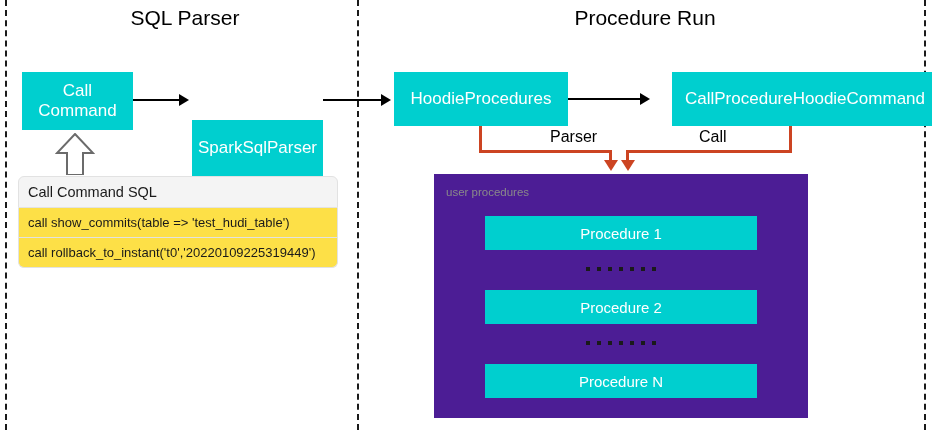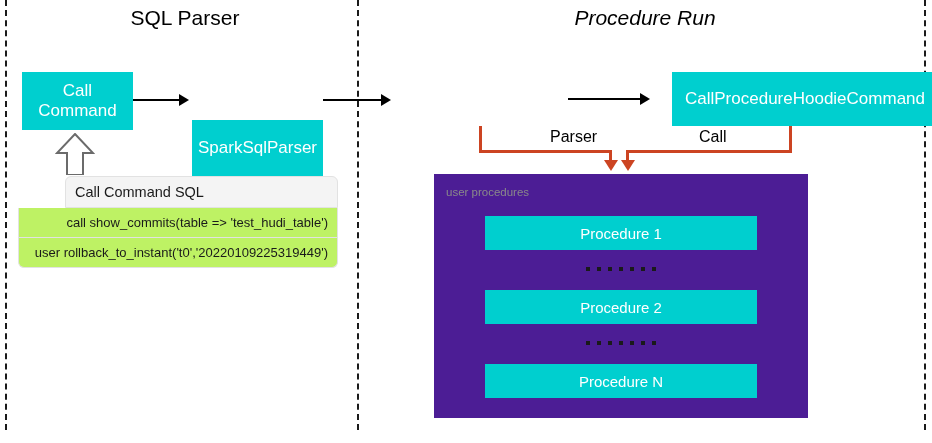--- a/index.html
+++ b/index.html
@@ -12,21 +12,21 @@
   
   .vdash{position:absolute;top:0;height:430px;border-left:2px dashed #1a1a1a;}
   #divider-left{left:5px;}
   #divider-mid{left:357px;}
   #divider-right{left:924px;}
 
   
   .section-title{position:absolute;font-size:21px;color:#000;
                  text-align:center;white-space:nowrap;}
   #title-sql{left:60px;top:6px;width:250px;}
-  #title-run{left:520px;top:6px;width:250px;font-style:italic;}
+  #title-run{left:520px;top:6px;width:250px;}
 
   
   .node{position:absolute;background:#00CFCF;color:#ffffff;
         display:flex;align-items:center;justify-content:center;
         text-align:center;font-size:17px;line-height:1.15;
         box-sizing:border-box;padding:2px 4px;}
   #node-call-command{left:22px;top:72px;width:111px;height:58px;}
   #node-spark-sql-parser{left:192px;top:72px;width:131px;height:56px;margin-top:48px;}
   #node-hoodie-procedures{left:394px;top:72px;width:174px;height:54px;}
   #node-call-procedure-command{left:652px;top:72px;width:266px;height:54px;margin-left:20px;}
@@ -44,23 +44,23 @@
   #arrow3-line{left:568px;top:98px;width:74px;}
   #arrow3-head{left:640px;top:93px;}
 
   
   #hollow-arrow{position:absolute;left:55px;top:133px;width:40px;height:42px;}
 
   
   #sql-table{position:absolute;left:18px;top:176px;width:320px;}
   .sql-header{background:#f4f4f4;border:1px solid #e2e2e2;
               border-radius:6px 6px 0 0;
-              padding:7px 9px;font-size:14.5px;color:#1a1a1a;margin-left:47px;}
-  .sql-row{background:#bef264;border:1px solid #e2e2e2;border-top:none;
-           padding:7px 9px;font-size:13px;color:#1a1a1a;white-space:nowrap;text-align:right;}
+              padding:7px 9px;font-size:14.5px;color:#1a1a1a;}
+  .sql-row{background:#fde047;border:1px solid #e2e2e2;border-top:none;
+           padding:7px 9px;font-size:13px;color:#1a1a1a;white-space:nowrap;}
   .sql-row.last{border-radius:0 0 6px 6px;}
 
   
   .oline{position:absolute;background:#CC4422;}
   .ohead{position:absolute;width:0;height:0;
          border-left:7px solid transparent;
          border-right:7px solid transparent;
          border-top:11px solid #CC4422;}
   #build-v-left{left:479px;top:126px;width:3px;height:27px;}
   #build-h{left:479px;top:150px;width:133px;height:3px;}
@@ -109,40 +109,43 @@
     <span>
       <span>Call</span><br>
       <span>Command</span>
     </span>
   </div>
 
   <div class="node" id="node-spark-sql-parser">
     <span>SparkSqlParser</span>
   </div>
 
+  <div class="node" id="node-hoodie-procedures">
+    <span>HoodieProcedures</span>
+  </div>
 
   <div class="node" id="node-call-procedure-command">
     <span>CallProcedureHoodieCommand</span>
   </div>
 
   <div class="arrow-line" id="arrow1-line"></div>
   <div class="arrow-head" id="arrow1-head"></div>
   <div class="arrow-line" id="arrow2-line"></div>
   <div class="arrow-head" id="arrow2-head"></div>
   <div class="arrow-line" id="arrow3-line"></div>
   <div class="arrow-head" id="arrow3-head"></div>
 
   <svg id="hollow-arrow" viewBox="0 0 40 42">
     <polygon points="20,1 38,20 28,20 28,42 12,42 12,20 2,20" fill="#ffffff" stroke="#6b6b6b" stroke-width="2"></polygon>
   </svg>
 
   <div id="sql-table">
     <div class="sql-header">Call Command SQL</div>
     <div class="sql-row">call show_commits(table =&gt; 'test_hudi_table')</div>
-    <div class="sql-row last">user rollback_to_instant('t0','20220109225319449')</div>
+    <div class="sql-row last">call rollback_to_instant('t0','20220109225319449')</div>
   </div>
 
   <div class="oline" id="build-v-left"></div>
   <div class="oline" id="build-h"></div>
   <div class="oline" id="build-v-down"></div>
   <div class="ohead" id="build-head"></div>
 
   <div class="oline" id="call-v-right"></div>
   <div class="oline" id="call-h"></div>
   <div class="oline" id="call-v-down"></div>

